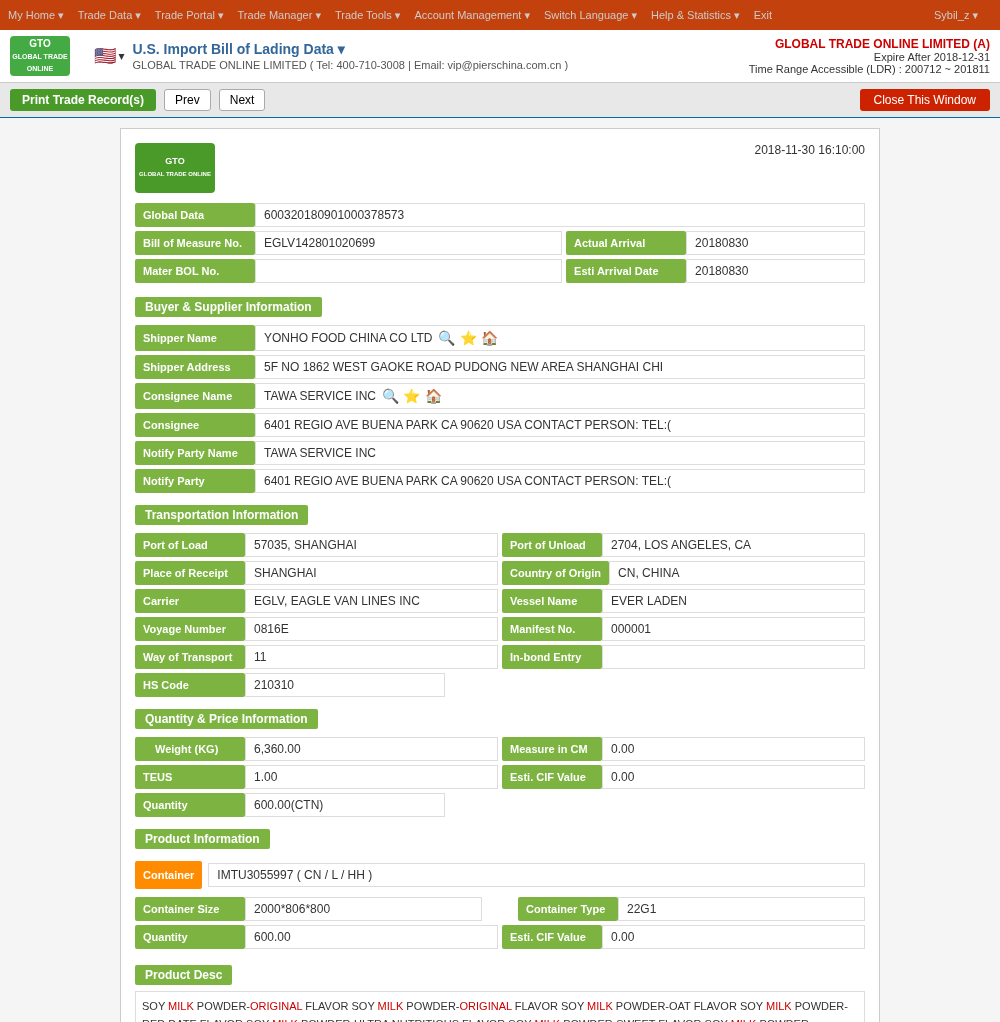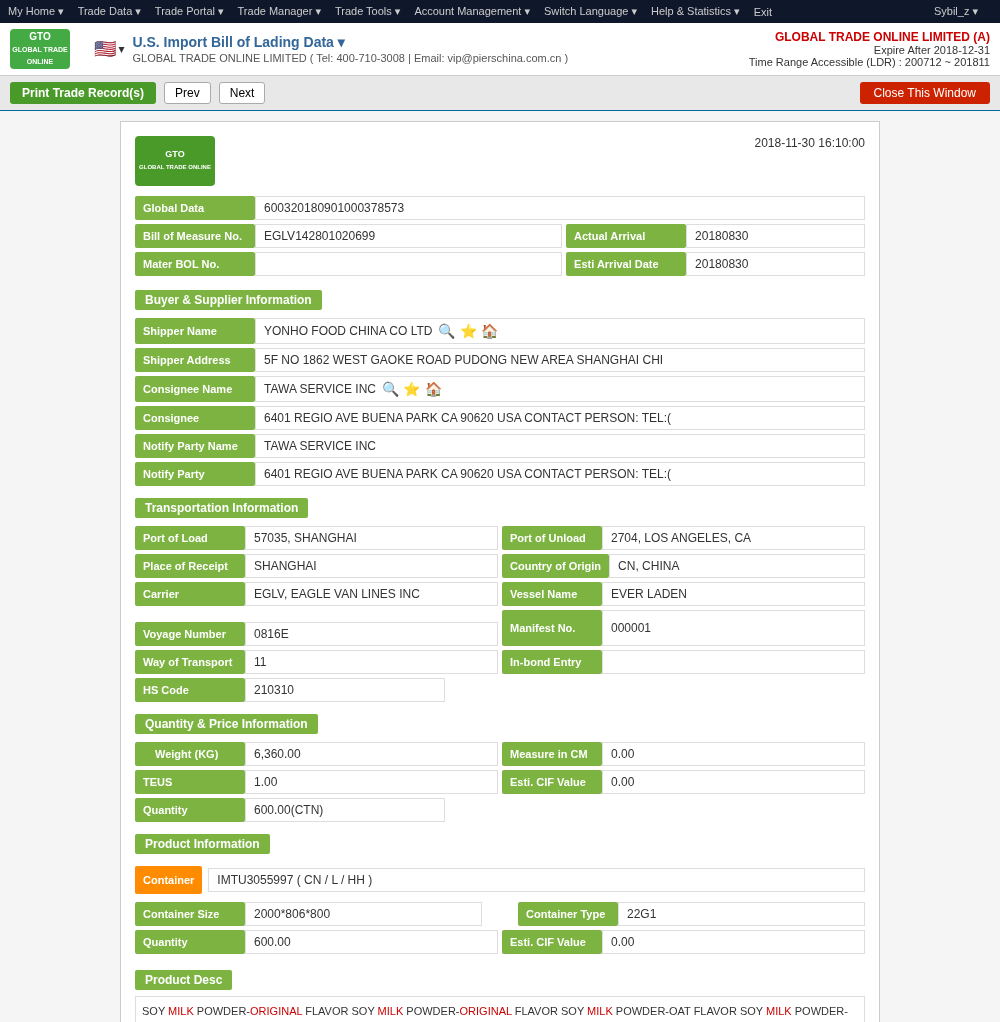--- a/index.html
+++ b/index.html
@@ -1,19 +1,19 @@
 <!DOCTYPE html>
 <html><head>
   <meta charset="utf-8">
   <style>
     * { margin: 0; padding: 0; box-sizing: border-box; }
     body { font-family: Arial, sans-serif; font-size: 12px; background: #f0f0f0; color: #333; width: 1000px; }
 
     
-    .top-nav { background: #0f172a; color: #ccc; display: flex; align-items: center; padding: 0 8px; height: 23px; font-size: 11px; }
+    .top-nav { background: #c2410c; color: #ccc; display: flex; align-items: center; padding: 0 8px; height: 30px; font-size: 11px; }
     .top-nav span { margin-right: 14px; cursor: pointer; }
     .top-nav .spacer { flex: 1; }
     .top-nav .user { color: #ccc; }
 
     
     .header-bar { background: #fff; display: flex; align-items: center; padding: 6px 10px; border-bottom: 1px solid #ccc; }
     .logo-area { display: flex; align-items: center; margin-right: 16px; }
     .logo-box { background: #4a4; border-radius: 4px; width: 60px; height: 40px; display: flex; align-items: center; justify-content: center; }
     .logo-text { color: #fff; font-weight: bold; font-size: 10px; text-align: center; line-height: 1.2; }
     .flag-area { margin: 0 8px; display: flex; align-items: center; font-size: 18px; }
@@ -229,21 +229,21 @@
           <div class="field-label" style="min-width:110px;">Carrier</div>
           <div class="field-value">EGLV, EAGLE VAN LINES INC</div>
         </div>
         <div class="field-row" style="flex:1;">
           <div class="field-label" style="min-width:100px;">Vessel Name</div>
           <div class="field-value">EVER LADEN</div>
         </div>
       </div>
 
       <div class="two-col">
-        <div class="field-row" style="flex:1;margin-top:12px;">
+        <div class="field-row" style="flex:1;">
           <div class="field-label" style="min-width:110px;">Voyage Number</div>
           <div class="field-value">0816E</div>
         </div>
         <div class="field-row" style="flex:1;">
           <div class="field-label" style="min-width:100px;">Manifest No.</div>
           <div class="field-value">000001</div>
         </div>
       </div>
 
       <div class="two-col">

